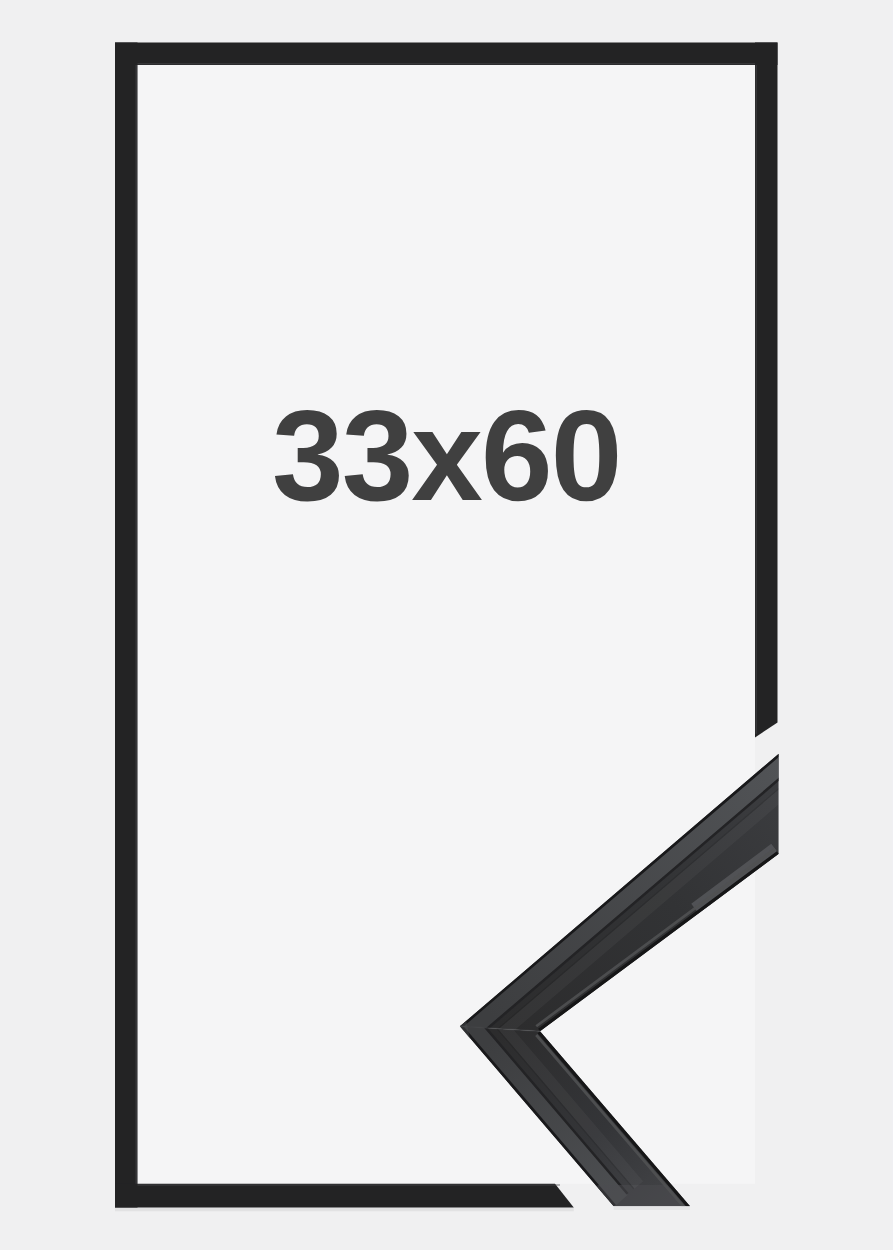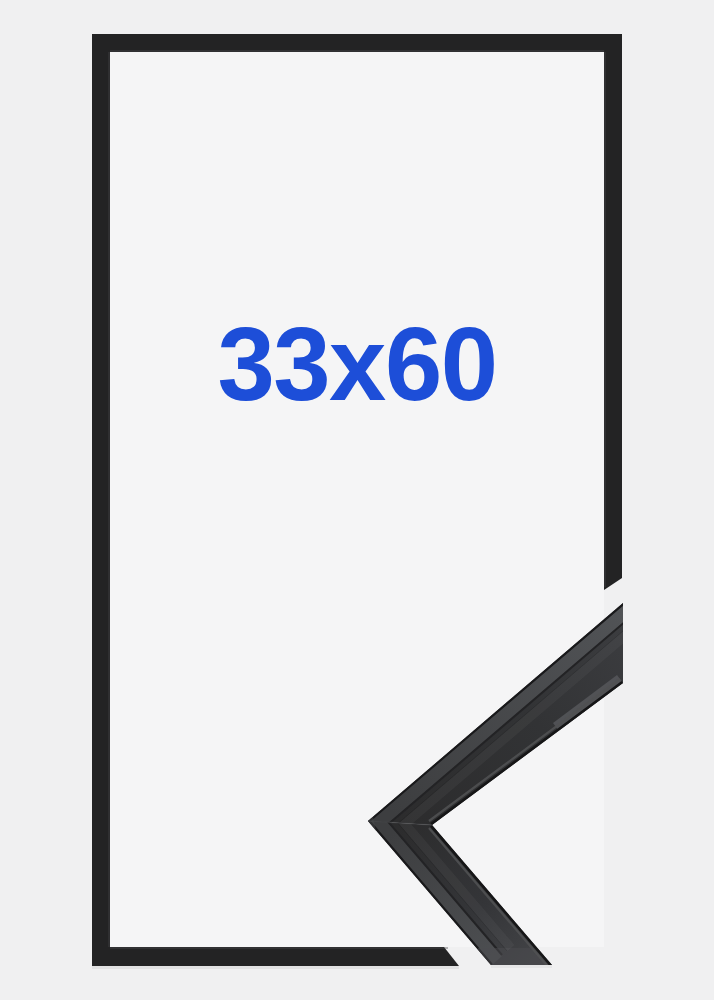--- a/index.html
+++ b/index.html
@@ -4,21 +4,21 @@
 <style>
   html,body{margin:0;padding:0;background:#f0f0f1;}
   .stage{
     position:relative;width:714px;height:1000px;overflow:hidden;
     font-family:"Liberation Sans","DejaVu Sans",sans-serif;
   }
   .stage svg{position:absolute;left:0;top:0;display:block;}
   .size-label{
     position:absolute;left:0;top:313px;width:714px;
     text-align:center;font-size:103px;font-weight:700;
-    letter-spacing:-1.5px;color:#1d4ed8;line-height:1;
+    letter-spacing:-1.5px;color:#404040;line-height:1;
     user-select:none;
   }
 </style>
 </head>
 <body>
 
 <div class="stage">
 
   <svg width="714" height="1000" viewBox="0 0 714 1000">
     <defs>

